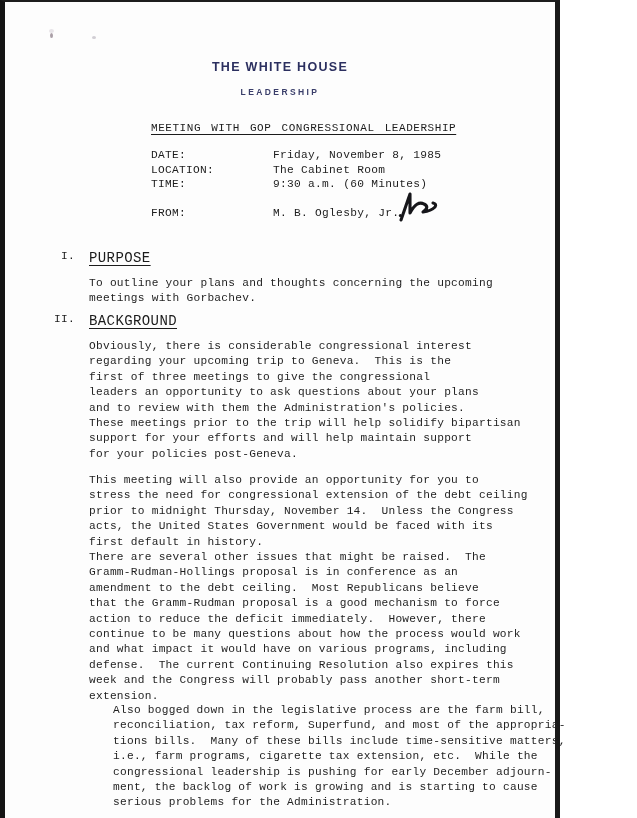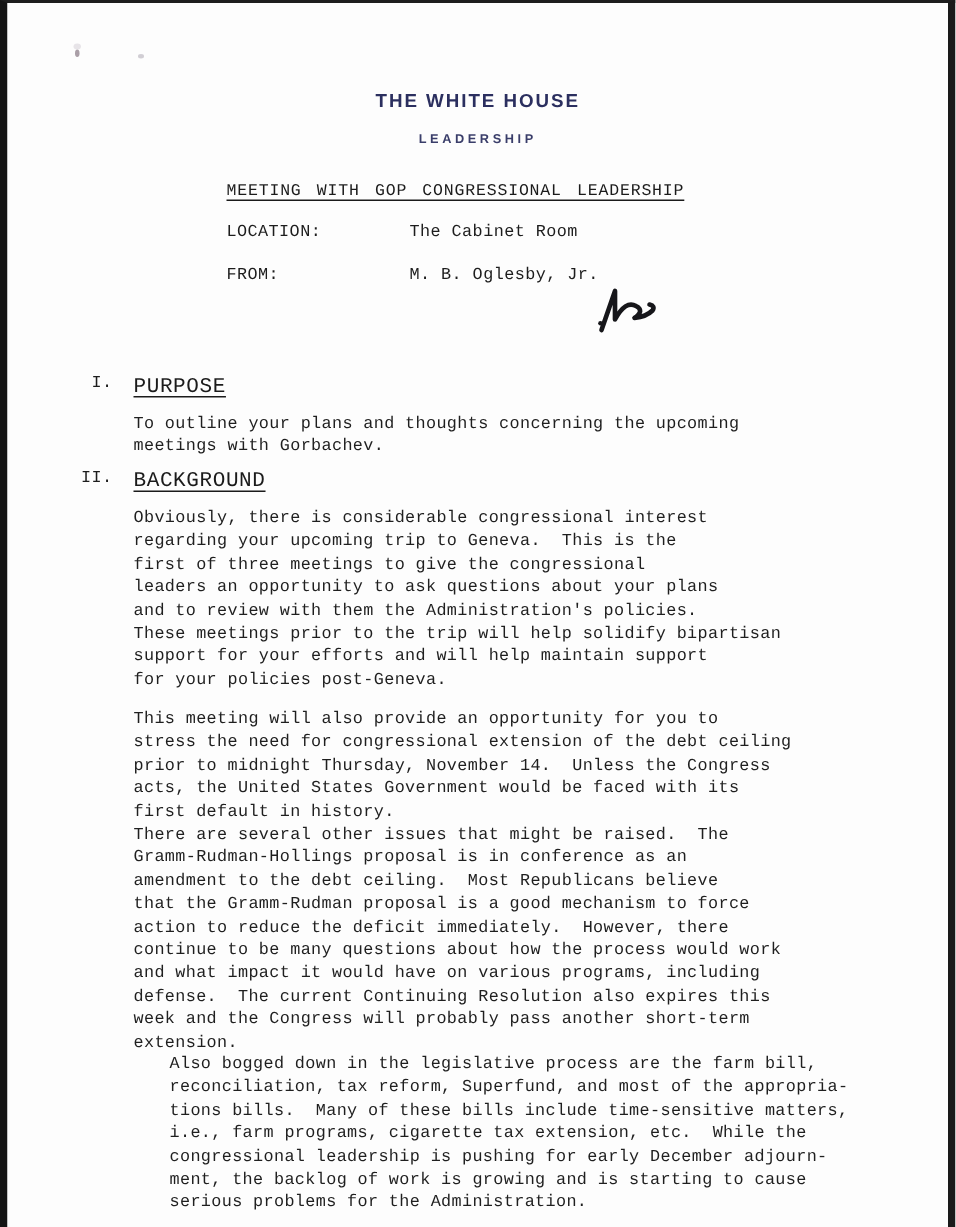--- a/index.html
+++ b/index.html
@@ -11,21 +11,21 @@
   body {
     width: 637px;
     height: 818px;
     overflow: hidden;
     font-family: "Liberation Mono", "DejaVu Sans Mono", monospace;
   }
 
   
   #scan-page {
     position: relative;
-    width: 637px;
+    width: 560px;
     height: 818px;
     background: #fdfdfd;
     box-sizing: border-box;
     border-left: 5px solid #141414;
     border-right: 5px solid #1a1a1a;
     border-top: 2px solid #1d1d1d;
   }
   #paper {
     position: absolute;
     left: 0; top: 0; right: 0; bottom: 0;
@@ -159,21 +159,27 @@
 
     <div id="letterhead">
       <div id="lh-title">THE WHITE HOUSE</div>
       <div id="lh-sub">LEADERSHIP</div>
     </div>
 
     <div id="memo-title">MEETING WITH GOP CONGRESSIONAL LEADERSHIP</div>
 
     <div id="meta-block">
       <span class="meta-row">
+        <span class="meta-label">DATE:</span><span class="meta-value">Friday, November 8, 1985</span>
+      </span>
+      <span class="meta-row">
         <span class="meta-label">LOCATION:</span><span class="meta-value">The Cabinet Room</span>
+      </span>
+      <span class="meta-row">
+        <span class="meta-label">TIME:</span><span class="meta-value">9:30 a.m. (60 Minutes)</span>
       </span>
       <span class="meta-row gap">
         <span class="meta-label">FROM:</span><span class="meta-value">M. B. Oglesby, Jr.</span>
       </span>
     </div>
 
     <svg id="signature-mark" viewBox="0 0 44 32">
       <path d="M4 29 L13 3 L13 22 Q20 9 27 13 Q33 16 26 21 Q34 20 38 16 Q40 13 36 12" fill="none" stroke="#16161a" stroke-width="3.1" stroke-linecap="round" stroke-linejoin="round"></path>
       <circle cx="3.3" cy="24.5" r="1.5" fill="#16161a"></circle>
     </svg>

